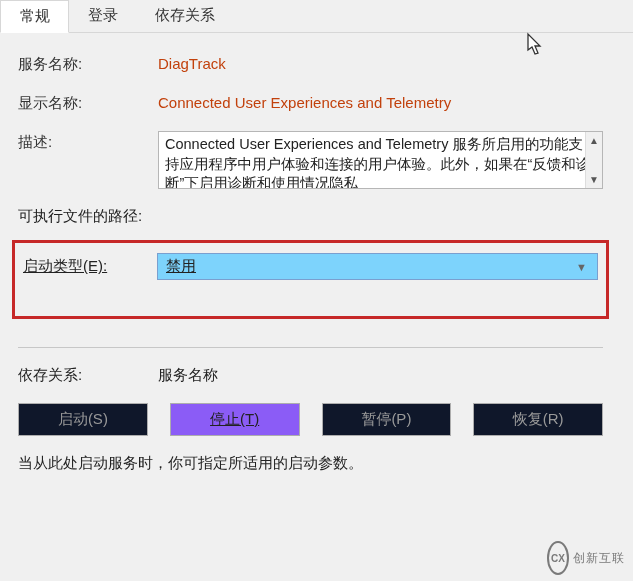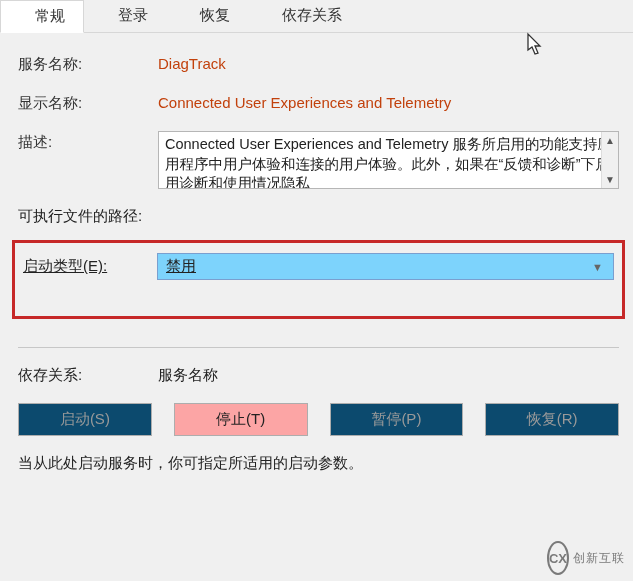--- a/index.html
+++ b/index.html
@@ -14,41 +14,41 @@
     height: 581px;
     overflow: hidden;
     position: relative;
   }
   .tabs {
     display: flex;
     border-bottom: 1px solid #d7d7d7;
     background: #f0f0f0;
   }
   .tab {
-    padding: 6px 18px 6px 34px;
+    padding: 6px 18px 6px 19px;
     cursor: pointer;
     color: #333;
     font-size: 15px;
   }
   .tab.active {
     background: #fff;
     border: 1px solid #d7d7d7;
     border-bottom: 1px solid #fff;
     margin-bottom: -1px;
   }
   .cursor {
     position: absolute;
     top: 32px;
     right: 88px;
     font-size: 22px;
     color: #333;
     pointer-events: none;
   }
   .content {
-    padding: 20px 14px 0 18px;
+    padding: 20px 30px 0 18px;
     background: #f0f0f0;
   }
   .row {
     display: flex;
     align-items: flex-start;
     margin-bottom: 18px;
   }
   .label {
     width: 140px;
     flex-shrink: 0;
@@ -137,29 +137,30 @@
   .btn-row {
     display: flex;
     gap: 22px;
     margin-bottom: 18px;
   }
   .btn {
     flex: 1;
     text-align: center;
     padding: 6px 0;
     border: 1px solid #adadad;
-    background: #0c4a6e;
+    background: #0f172a;
     font-size: 15px;
     color: #999;
     cursor: default;
   }
   .btn.enabled {
     color: #222;
-    background: #fca5a5;
+    background: #8b5cf6;
     cursor: pointer;
+    text-decoration: underline;
   }
   .hint {
     font-size: 15px;
     margin-top: 4px;
   }
   .logo-wrap {
     position: absolute;
     right: 8px;
     bottom: 6px;
     display: flex;
@@ -168,31 +169,30 @@
   }
   .logo-circle {
     width: 22px; height: 34px;
     border: 2px solid #7a7a7a;
     border-radius: 50%;
     display: flex;
     align-items: center;
     justify-content: center;
     color: #7a7a7a;
     font-weight: bold;
-    font-size: 13px;
+    font-size: 10px;
   }
   .logo-text { font-size: 12px; color: #7a7a7a; letter-spacing: 1px; }
 </style>
 </head>
 <body>
 
 <div class="tabs">
   <div class="tab active">常规</div>
   <div class="tab">登录</div>
-  <div class="tab">恢复</div>
   <div class="tab">依存关系</div>
 </div>
 
 <span class="cursor">
   <svg width="22" height="26" viewBox="0 0 22 26">
     <path d="M5 2 L5 18 L9 15 L12 22 L15 21 L12 14 L17 14 Z" fill="#fff" stroke="#333" stroke-width="1.3"></path>
   </svg>
 </span>
 
 <div class="content">

